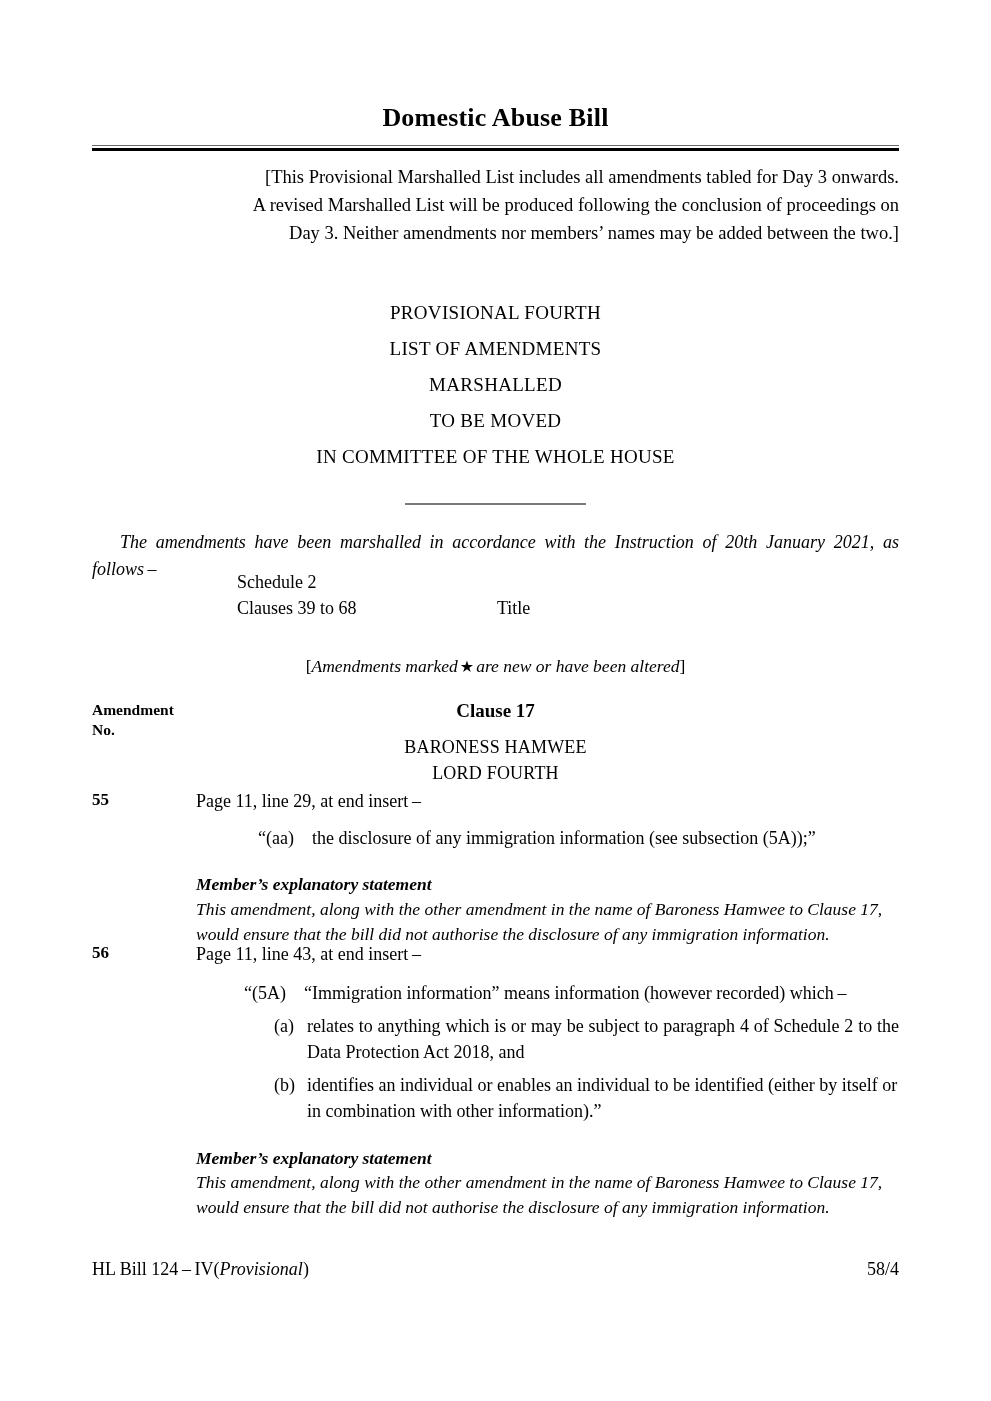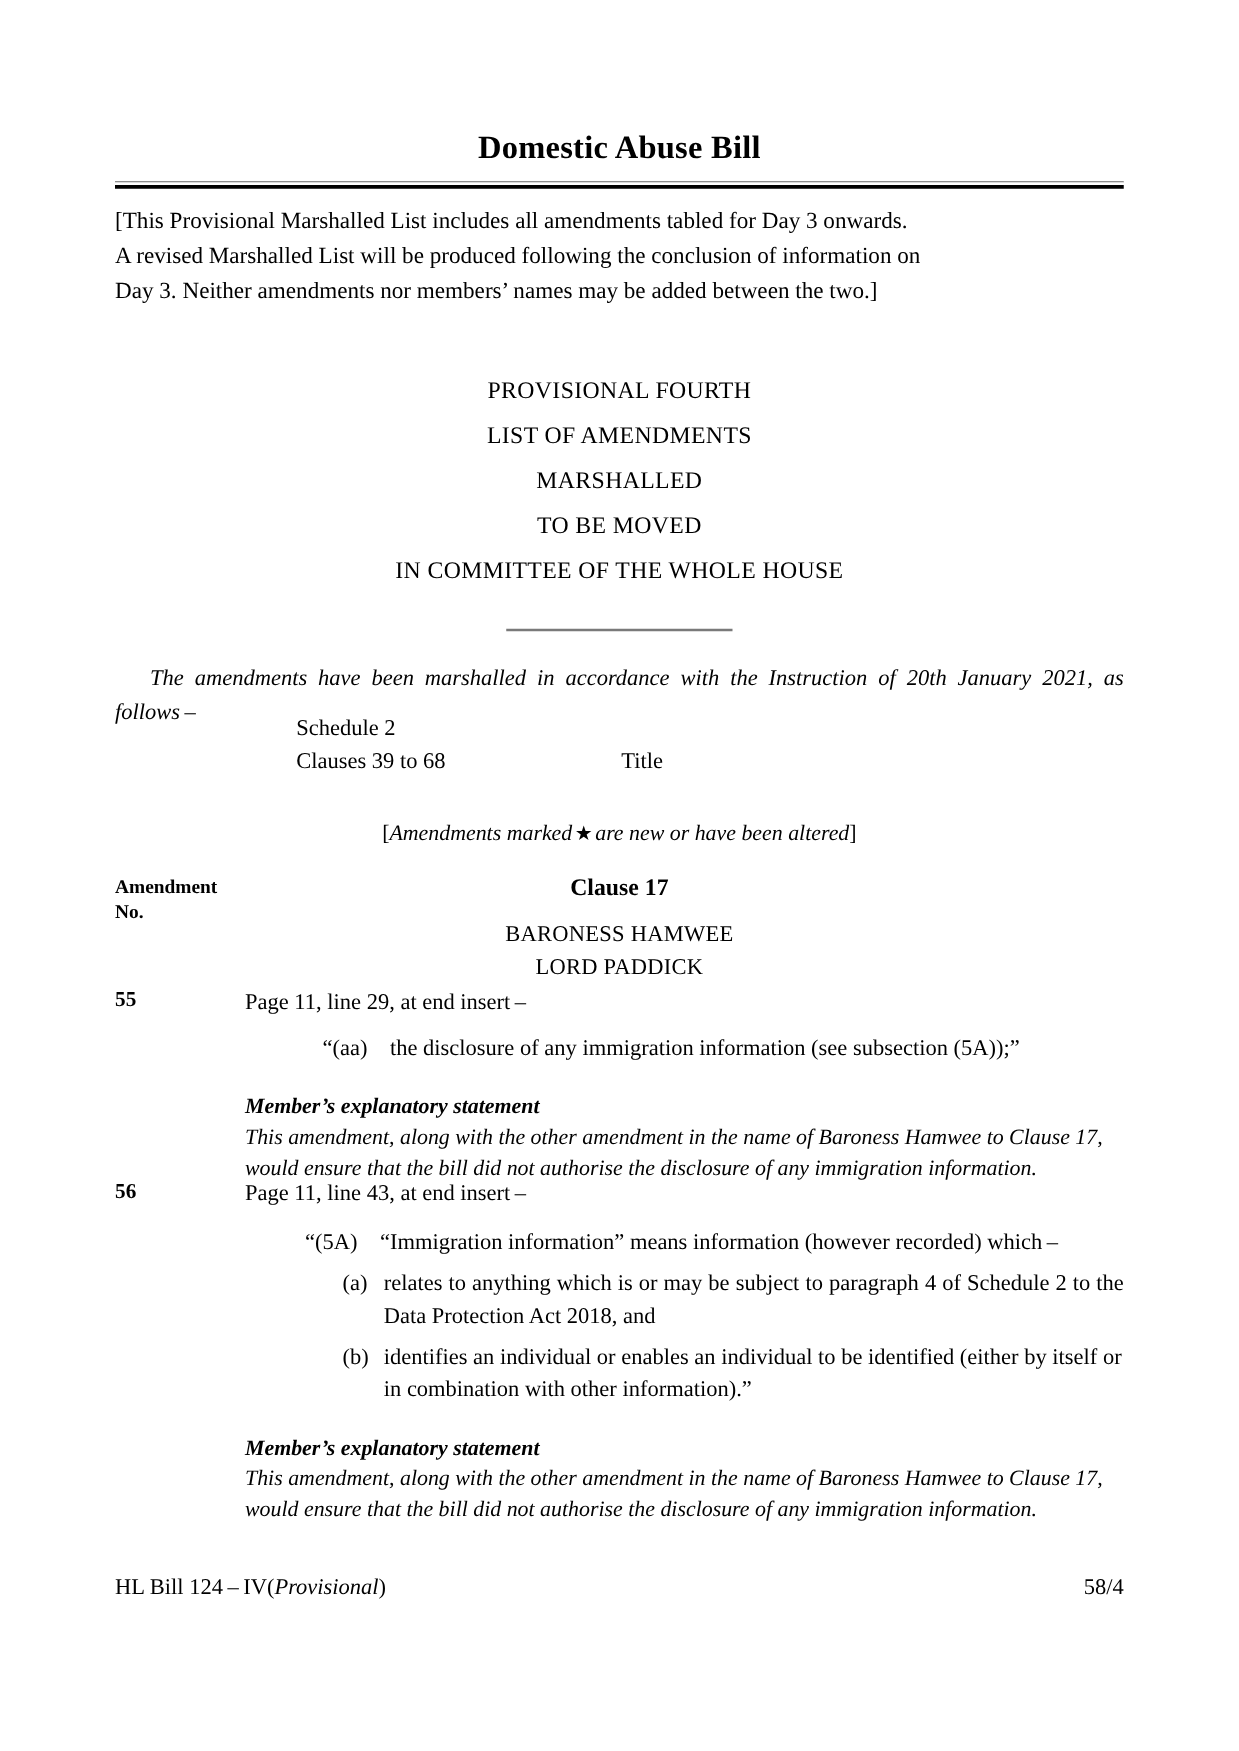--- a/index.html
+++ b/index.html
@@ -54,21 +54,21 @@
     height: 3px;
     background: #000000;
   }
 
   
   .note-block {
     position: absolute;
     left: 92px;
     top: 163px;
     width: 807px;
-    text-align: left;
+    text-align: right;
     font-size: 18.5px;
     line-height: 1.52;
   }
 
   
   .heading-stack {
     position: absolute;
     left: 92px;
     top: 303px;
     width: 807px;
@@ -269,21 +269,21 @@
   <div class="doc-title">Domestic Abuse Bill</div>
 
   <div class="title-rule">
     <div class="thin"></div>
     <div class="gap"></div>
     <div class="thick"></div>
   </div>
 
   <div class="note-block">
     <div>[This Provisional Marshalled List includes all amendments tabled for Day 3 onwards.</div>
-    <div>A revised Marshalled List will be produced following the conclusion of information on</div>
+    <div>A revised Marshalled List will be produced following the conclusion of proceedings on</div>
     <div>Day 3. Neither amendments nor members’ names may be added between the two.]</div>
   </div>
 
   <div class="heading-stack">
     <div class="hline">PROVISIONAL FOURTH</div>
     <div class="hline">LIST OF AMENDMENTS</div>
     <div class="hline">MARSHALLED</div>
     <div class="hline">TO BE MOVED</div>
     <div class="hline">IN COMMITTEE OF THE WHOLE HOUSE</div>
   </div>
@@ -308,21 +308,21 @@
 
   <div class="amend-col-head">
     <div>Amendment</div>
     <div>No.</div>
   </div>
 
   <div class="clause-heading">Clause 17</div>
 
   <div class="member-names">
     <div>BARONESS HAMWEE</div>
-    <div>LORD PADDICK</div>
+    <div>LORD FOURTH</div>
   </div>
 
   <div class="amendment" style="top:788px;">
     <div class="num">55</div>
     <div class="body">
       <div class="amend-lead">Page 11, line 29, at end insert –</div>
       <div class="quote-line">“(aa) the disclosure of any immigration information (see subsection (5A));”</div>
       <div class="explanatory">
         <div class="es-head">Member’s explanatory statement</div>
         <div class="es-body">This amendment, along with the other amendment in the name of Baroness Hamwee to Clause 17, would ensure that the bill did not authorise the disclosure of any immigration information.</div>

